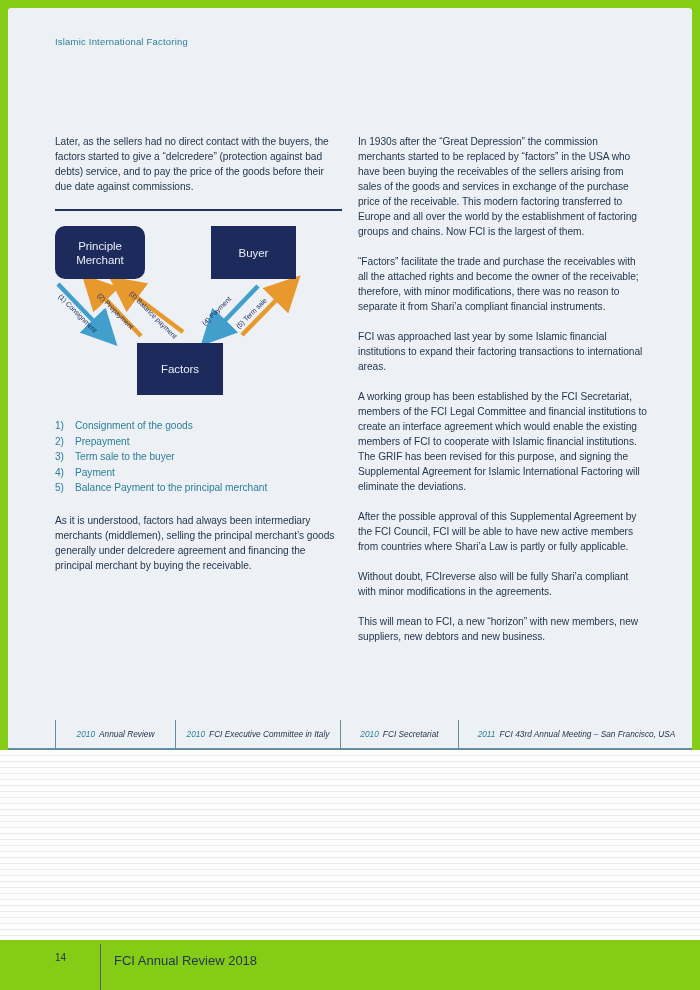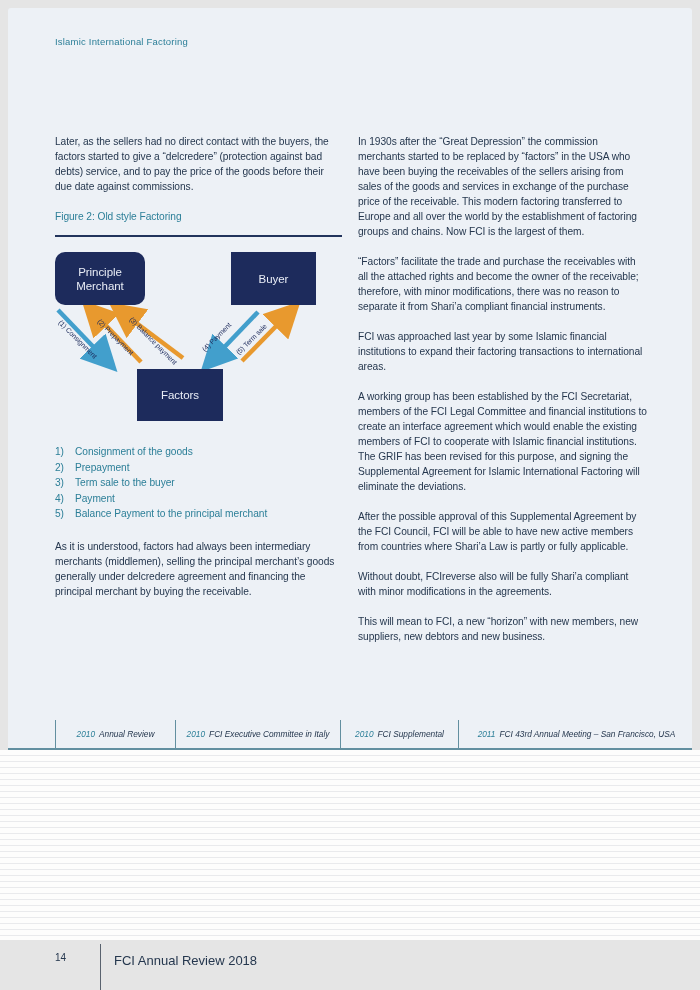--- a/index.html
+++ b/index.html
@@ -1,34 +1,34 @@
 <!DOCTYPE html>
 <html><head>
 <meta charset="utf-8">
 <style>
   * { margin:0; padding:0; box-sizing:border-box; }
   html,body { background:#cdd2d9; }
   body { font-family:"Liberation Sans", sans-serif; }
-  .page { position:relative; width:700px; height:990px; margin:0 auto; background:#e5e5e5; overflow:hidden; }
+  .page { position:relative; width:700px; height:990px; margin:0 auto; background:#84cc16; overflow:hidden; }
 
   
   .panel { position:absolute; left:8px; top:8px; width:684px; height:742px; background:#edf1f6; border-radius:3px; }
   .doc-header { position:absolute; left:47px; top:28px; font-size:9.5px; letter-spacing:.2px; color:#2c7f98; }
 
   .columns { position:absolute; left:47px; top:126px; width:592px; display:flex; gap:16px; }
   .col { width:288px; font-size:10.2px; line-height:15px; color:#25374e; letter-spacing:-0.05px; }
   .col p { margin:0 0 15px; }
 
   .fig-caption { color:#2c7f98; margin-top:9px; }
   .fig-rule { height:2px; background:#22345c; margin:11px 0 15px; }
 
   .diagram { position:relative; width:286px; height:180px; margin-bottom:12px; }
   .dbox { position:absolute; background:#1d2b5c; color:#e9edf6; display:flex; align-items:center; justify-content:center; text-align:center; font-size:11.5px; line-height:14px; }
   .dbox.pm     { left:0;    top:0;    width:90px; height:53px;border-radius:10px; }
-  .dbox.buyer  { left:176px; top:0;   width:85px; height:53px; }
+  .dbox.buyer  { left:156px; top:0;   width:85px; height:53px; }
   .dbox.factor { left:82px; top:117px; width:86px; height:52px; }
   .diagram svg { position:absolute; left:0; top:0; }
 
   .num-list { color:#2c7f98; margin-bottom:17px; }
   .num-list .row { display:flex; line-height:15.5px; }
   .num-list .num { width:20px; flex:0 0 20px; }
 
   
   .timeline { position:absolute; left:0; bottom:0; width:100%; height:32px; border-bottom:2px solid #628fa0; }
   .tcell { position:absolute; top:2px; height:28px; border-left:1.5px solid #628fa0; display:flex; align-items:center; justify-content:center; font-size:8.3px; white-space:nowrap; }
@@ -55,21 +55,20 @@
 
   <div class="panel">
 
     <div class="doc-header">Islamic International Factoring</div>
 
     <div class="columns">
 
       <div class="col">
         <p>Later, as the sellers had no direct contact with the buyers, the factors started to give a “delcredere” (protection against bad debts) service, and to pay the price of the goods before their due date against commissions.</p>
 
-        <div class="fig-caption">Figure 2: Old style Factoring</div>
         <div class="fig-rule"></div>
 
         <div class="diagram">
           <svg width="286" height="180" viewBox="0 0 286 180">
             <defs>
               <marker id="mB" markerWidth="8" markerHeight="8" refX="4" refY="4" orient="auto">
                 <path d="M0,0 L8,4 L0,8 z" fill="#429fcc"></path>
               </marker>
               <marker id="mO" markerWidth="8" markerHeight="8" refX="4" refY="4" orient="auto">
                 <path d="M0,0 L8,4 L0,8 z" fill="#e8992e"></path>
@@ -144,21 +143,21 @@
       <div class="tcell tc1">
         <span class="tyear">2010</span>
         <span class="tevent">Annual Review</span>
       </div>
       <div class="tcell tc2">
         <span class="tyear">2010</span>
         <span class="tevent">FCI Executive Committee in Italy</span>
       </div>
       <div class="tcell tc3">
         <span class="tyear">2010</span>
-        <span class="tevent">FCI Supplemental</span>
+        <span class="tevent">FCI Secretariat</span>
       </div>
       <div class="tcell tc4">
         <span class="tyear">2011</span>
         <span class="tevent">FCI 43rd Annual Meeting – San Francisco, USA</span>
       </div>
     </div>
   </div>
 
   <div class="photo-strip">
 

